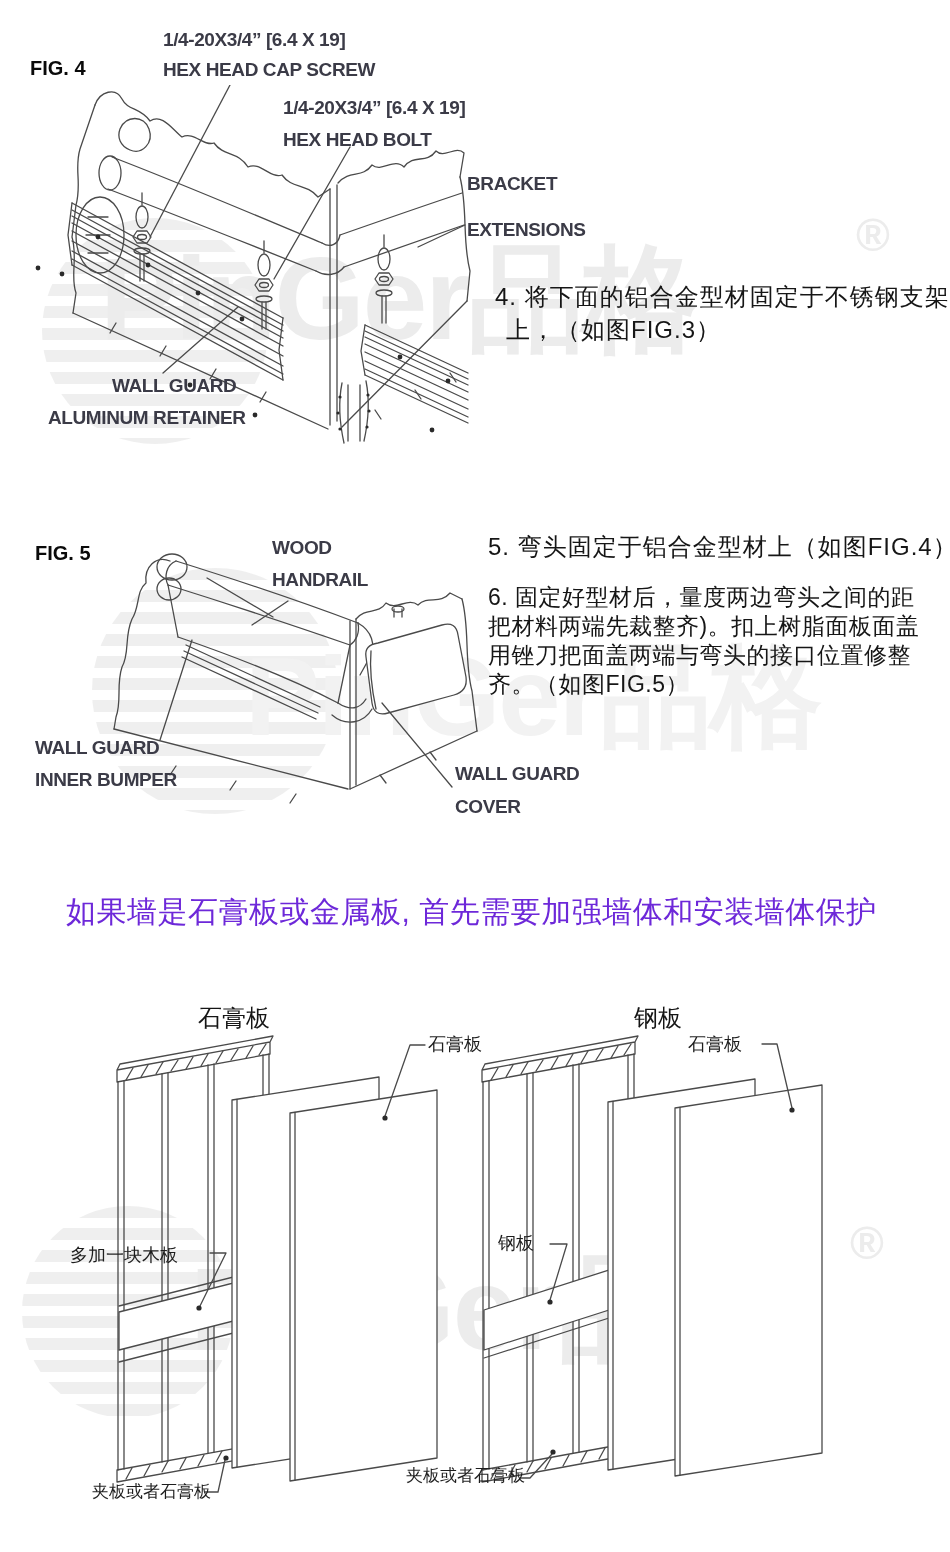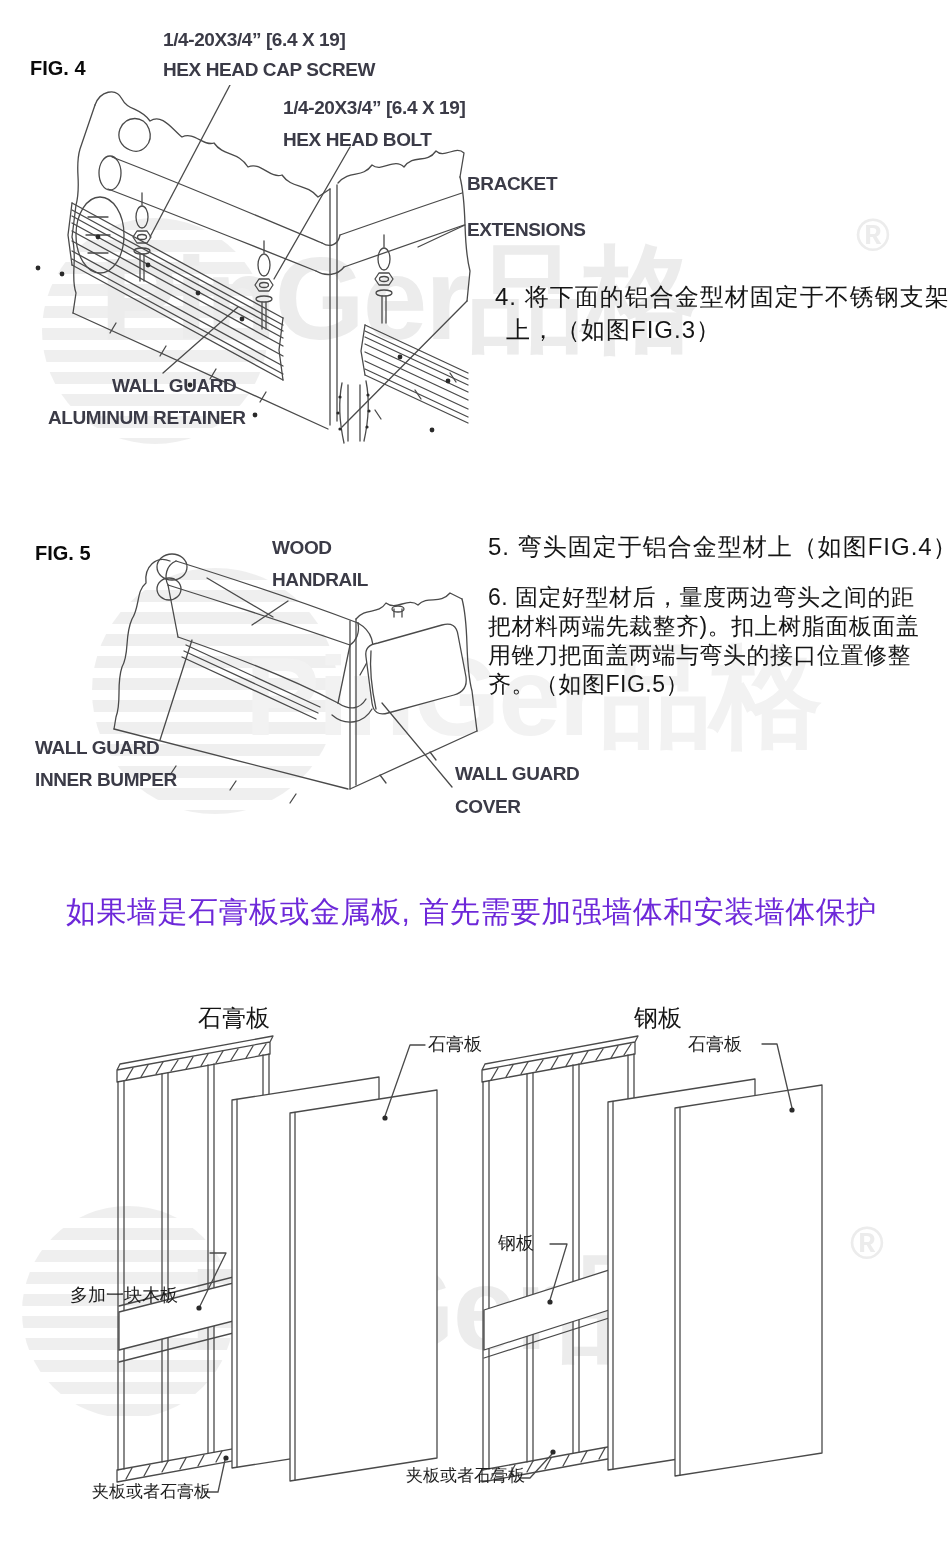--- a/index.html
+++ b/index.html
@@ -175,21 +175,21 @@
     <path class="ln" d="M432,242 L362,158"></path>
   </svg>
 
   <div class="heading" style="left:66px;top:892px;">如果墙是石膏板或金属板, 首先需要加强墙体和安装墙体保护</div>
 
   <div class="sec-title" style="left:198px;top:1002px;">石膏板</div>
   <div class="sec-title" style="left:634px;top:1002px;">钢板</div>
 
   <div class="callout" style="left:428px;top:1032px;">石膏板</div>
   <div class="callout" style="left:688px;top:1032px;">石膏板</div>
-  <div class="callout" style="left:70px;top:1243px;margin-top:40px;">多加一块木板</div>
+  <div class="callout" style="left:70px;top:1243px;">多加一块木板</div>
   <div class="callout" style="left:498px;top:1231px;">钢板</div>
   <div class="callout small" style="left:92px;top:1480px;">夹板或者石膏板</div>
   <div class="callout small" style="left:406px;top:1464px;">夹板或者石膏板</div>
 
   <svg style="left:60px;top:1020px;" width="830" height="512" viewBox="0 0 830 512">
     <defs>
       <g id="frame" class="ln">
         <path d="M57,50 L210,22 M57,62 L210,34 M60,44 L213,16 M57,50 L60,44 M210,22 L213,16 M57,50 L57,62 M210,22 L210,34"></path>
         <path d="M66,60 L73,48 M81,57 L88,45 M96,54 L103,42 M111,51 L118,40 M126,49 L133,37 M141,46 L148,34 M156,43 L163,31 M171,40 L178,29 M186,38 L193,26 M199,35 L206,24"></path>
         <path d="M57,450 L210,422 M57,462 L210,434 M57,450 L57,462 M210,422 L210,434"></path>

